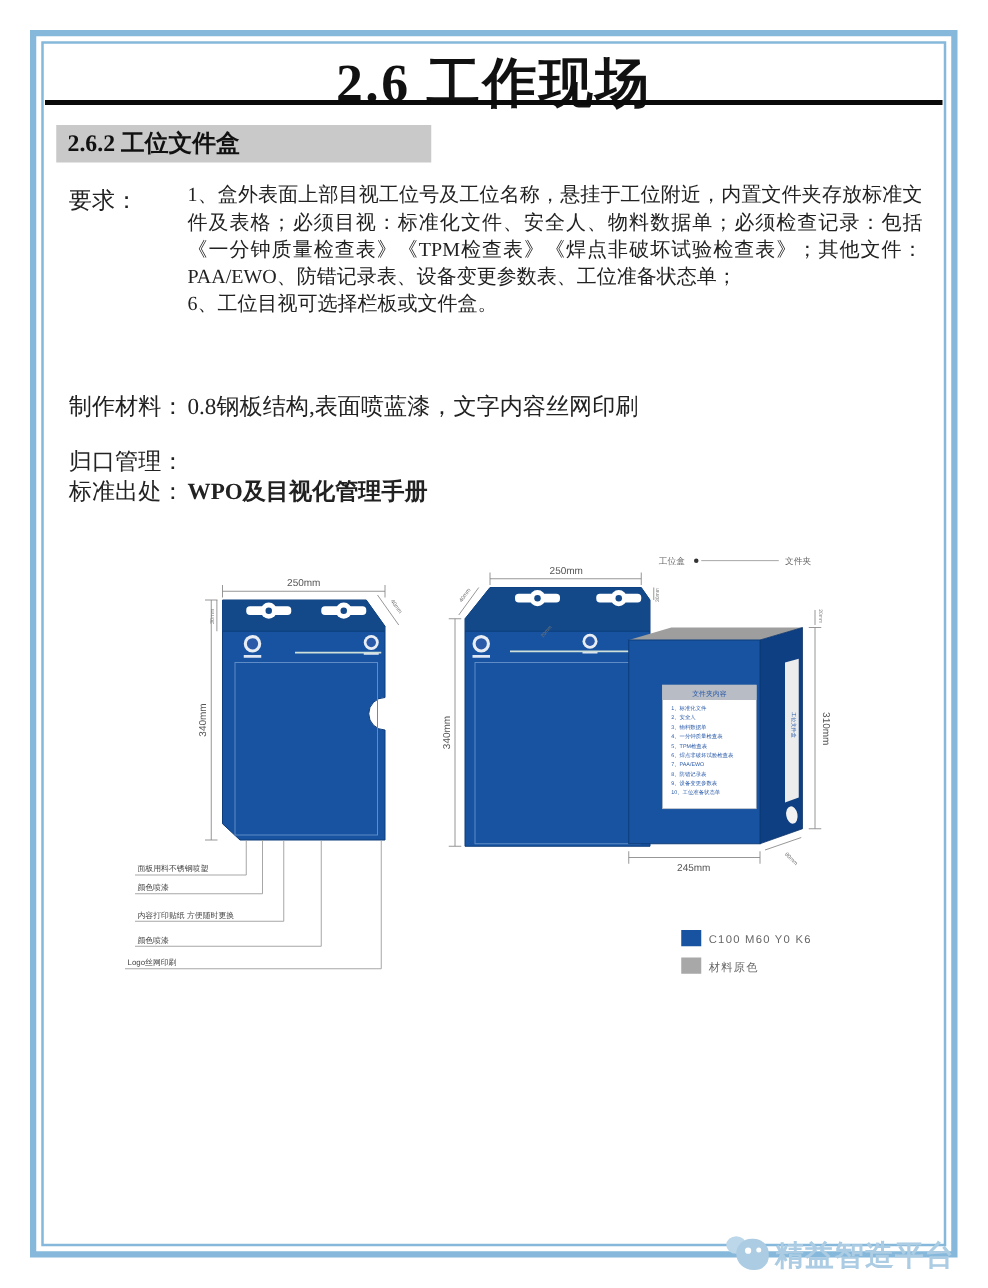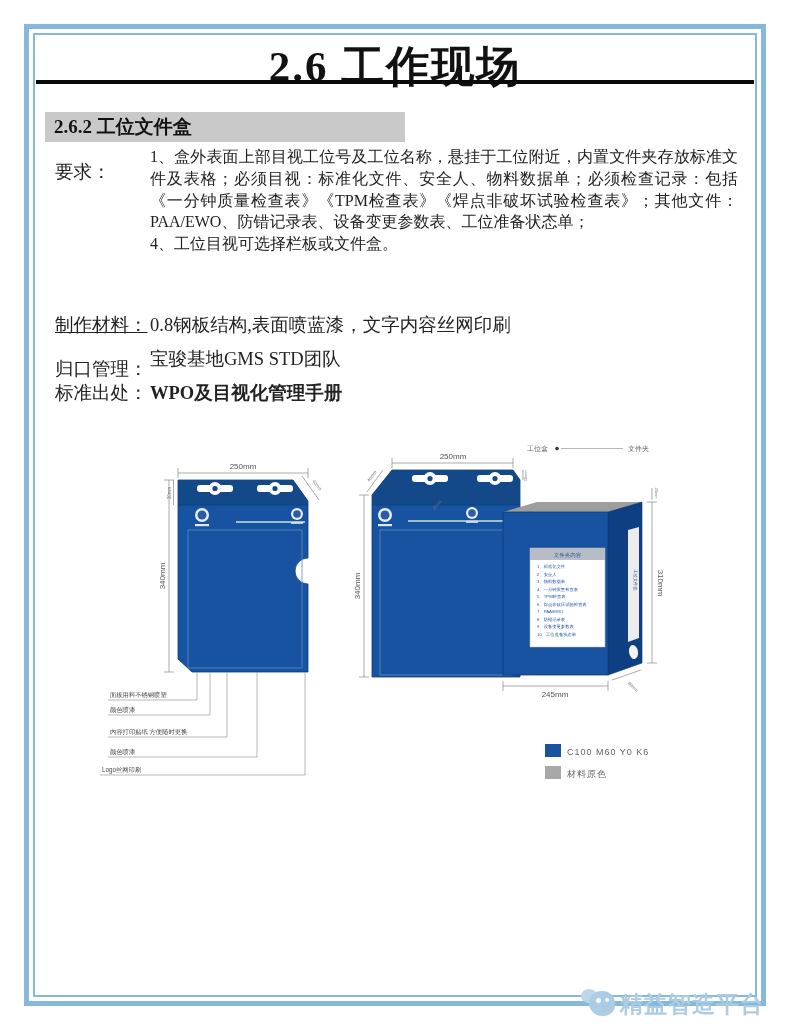--- a/index.html
+++ b/index.html
@@ -17,23 +17,23 @@
     border:2px solid #85b8da; z-index:1;
   }
   .title {
     position:absolute; left:40px; right:40px; top:38px; text-align:center;
     font-size:43px; font-weight:bold; color:#111; letter-spacing:2px; z-index:2;
   }
   .title-rule {
     position:absolute; left:36px; right:36px; top:80px; height:4px; background:#0a0a0a; z-index:2;
   }
   .section-bar {
-    position:absolute; left:45px; top:100px; width:360px; height:30px;
+    position:absolute; left:45px; top:100px; width:300px; height:30px;
     background:#c9c9c9; z-index:2; display:flex; align-items:center; padding-left:9px;
-    font-size:19px; font-weight:bold; color:#111;margin-top:12px;
+    font-size:19px; font-weight:bold; color:#111;
   }
   .row-label {
     position:absolute; left:55px; z-index:2; font-size:18.5px; color:#222; white-space:nowrap;
   }
   .row-value {
     position:absolute; left:150px; z-index:2; font-size:18.5px; color:#222; white-space:nowrap;text-align:right;
   }
   .req-content {
     position:absolute; left:150px; top:146px; width:588px; z-index:2;
     font-size:16px; line-height:1.36; color:#222; text-align:justify;
@@ -66,31 +66,30 @@
 <div class="page">
 
   <div class="frame-outer"></div>
   <div class="frame-inner"></div>
 
   <div class="title">2.6  工作现场</div>
   <div class="title-rule"></div>
 
   <div class="section-bar">2.6.2 工位文件盒</div>
 
-  <div class="row-label" style="top:147px;margin-top:12px;">要求：</div>
+  <div class="row-label" style="top:147px;">要求：</div>
   <div class="req-content">
     <div>1、盒外表面上部目视工位号及工位名称，悬挂于工位附近，内置文件夹存放标准文件及表格；必须目视：标准化文件、安全人、物料数据单；必须检查记录：包括《一分钟质量检查表》《TPM检查表》《焊点非破坏试验检查表》；其他文件：PAA/EWO、防错记录表、设备变更参数表、工位准备状态单；</div>
-    <div>4、工位目视可选择栏板或文件盒。</div>
+    <div>6、工位目视可选择栏板或文件盒。</div>
   </div>
 
-  <div class="row-label" style="top:312px;text-decoration:underline;">制作材料：</div>
+  <div class="row-label" style="top:312px;">制作材料：</div>
   <div class="row-value" style="top:312px;">0.8钢板结构,表面喷蓝漆，文字内容丝网印刷</div>
 
   <div class="row-label" style="top:356px;">归口管理：</div>
-  <div class="row-value" style="top:346px;">宝骏基地GMS STD团队</div>
 
   <div class="row-label" style="top:380px;font-family:Liberation Serif, serif;">标准出处：</div>
   <div class="row-value" style="top:380px;font-weight:bold;">WPO及目视化管理手册</div>
 
   <svg class="diagram-svg" width="710" height="370" viewBox="0 0 710 370">
 
     <g>
 
       <path d="M138,50 L253,50 L268,71 L268,128 A13,13 0 0 0 268,154 L268,242 L152,242 L138,229 Z" fill="#1753a0" stroke="#0d3c7a" stroke-width="0.8"></path>
 

